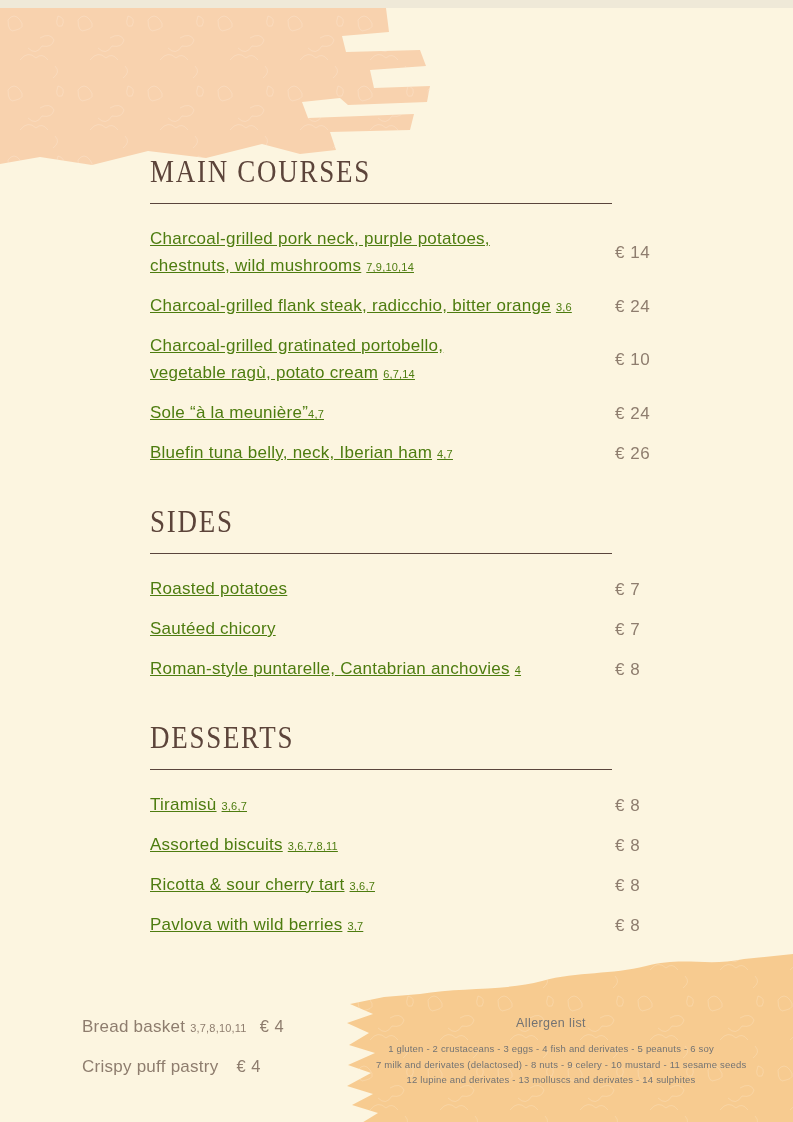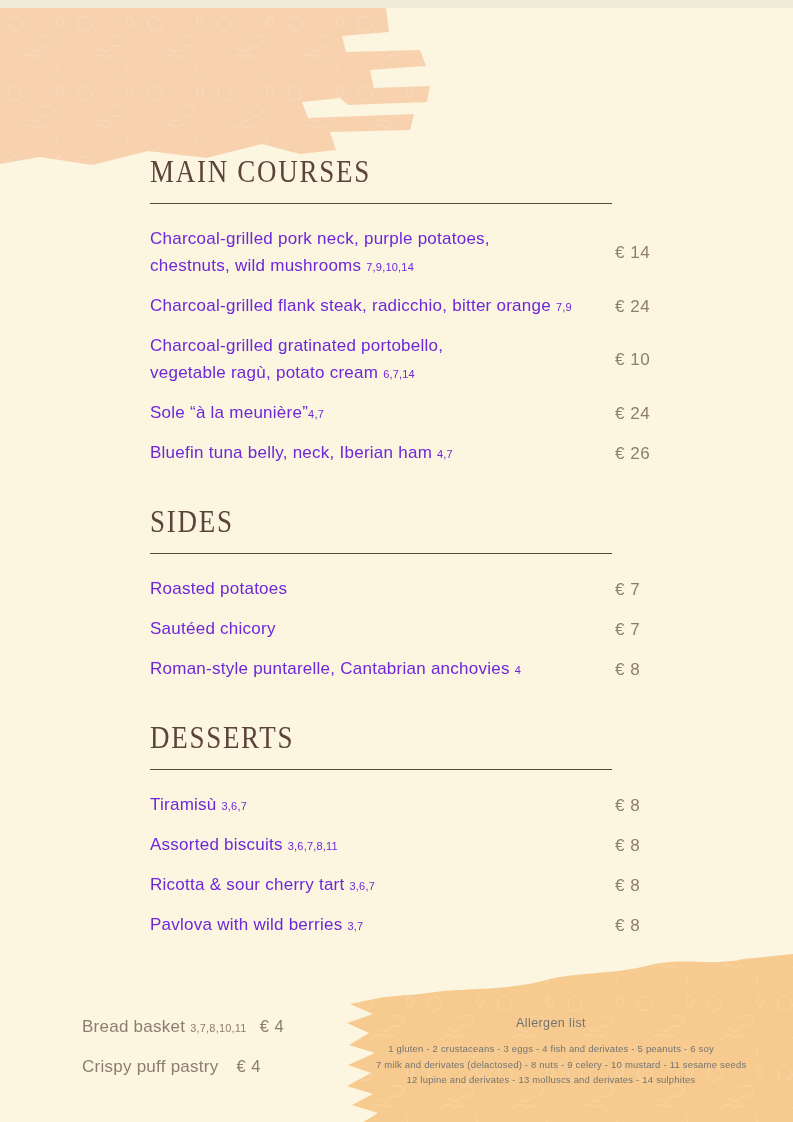--- a/index.html
+++ b/index.html
@@ -51,21 +51,22 @@
     align-items: center;
     margin-bottom: 13px;
     width: 500px;
   }
   .item-name {
     width: 465px;
     flex: none;
     font-size: 17px;
     line-height: 26px;
     letter-spacing: 0.25px;
-    color: #6d28d9;
+    color: #4d7c0f;
+    text-decoration: underline;
   }
   .line { display: block; }
   .alg {
     font-size: 11px;
     margin-left: 5px;
     letter-spacing: 0.2px;
   }
   .alg.tight { margin-left: 0; }
   .item-price {
     flex: none;
@@ -152,21 +153,21 @@
         <div class="item-row">
           <div class="item-name">
             <span class="line"><span>Charcoal-grilled pork neck, purple potatoes,</span><span class="alg"></span></span>
             <span class="line"><span>chestnuts, wild mushrooms</span><span class="alg">7,9,10,14</span></span>
           </div>
           <div class="item-price">€ 14</div>
         </div>
 
         <div class="item-row">
           <div class="item-name">
-            <span class="line"><span>Charcoal-grilled flank steak, radicchio, bitter orange</span><span class="alg">7,9</span></span>
+            <span class="line"><span>Charcoal-grilled flank steak, radicchio, bitter orange</span><span class="alg">3,6</span></span>
           </div>
           <div class="item-price">€ 24</div>
         </div>
 
         <div class="item-row">
           <div class="item-name">
             <span class="line"><span>Charcoal-grilled gratinated portobello,</span><span class="alg"></span></span>
             <span class="line"><span>vegetable ragù, potato cream</span><span class="alg">6,7,14</span></span>
           </div>
           <div class="item-price">€ 10</div>

